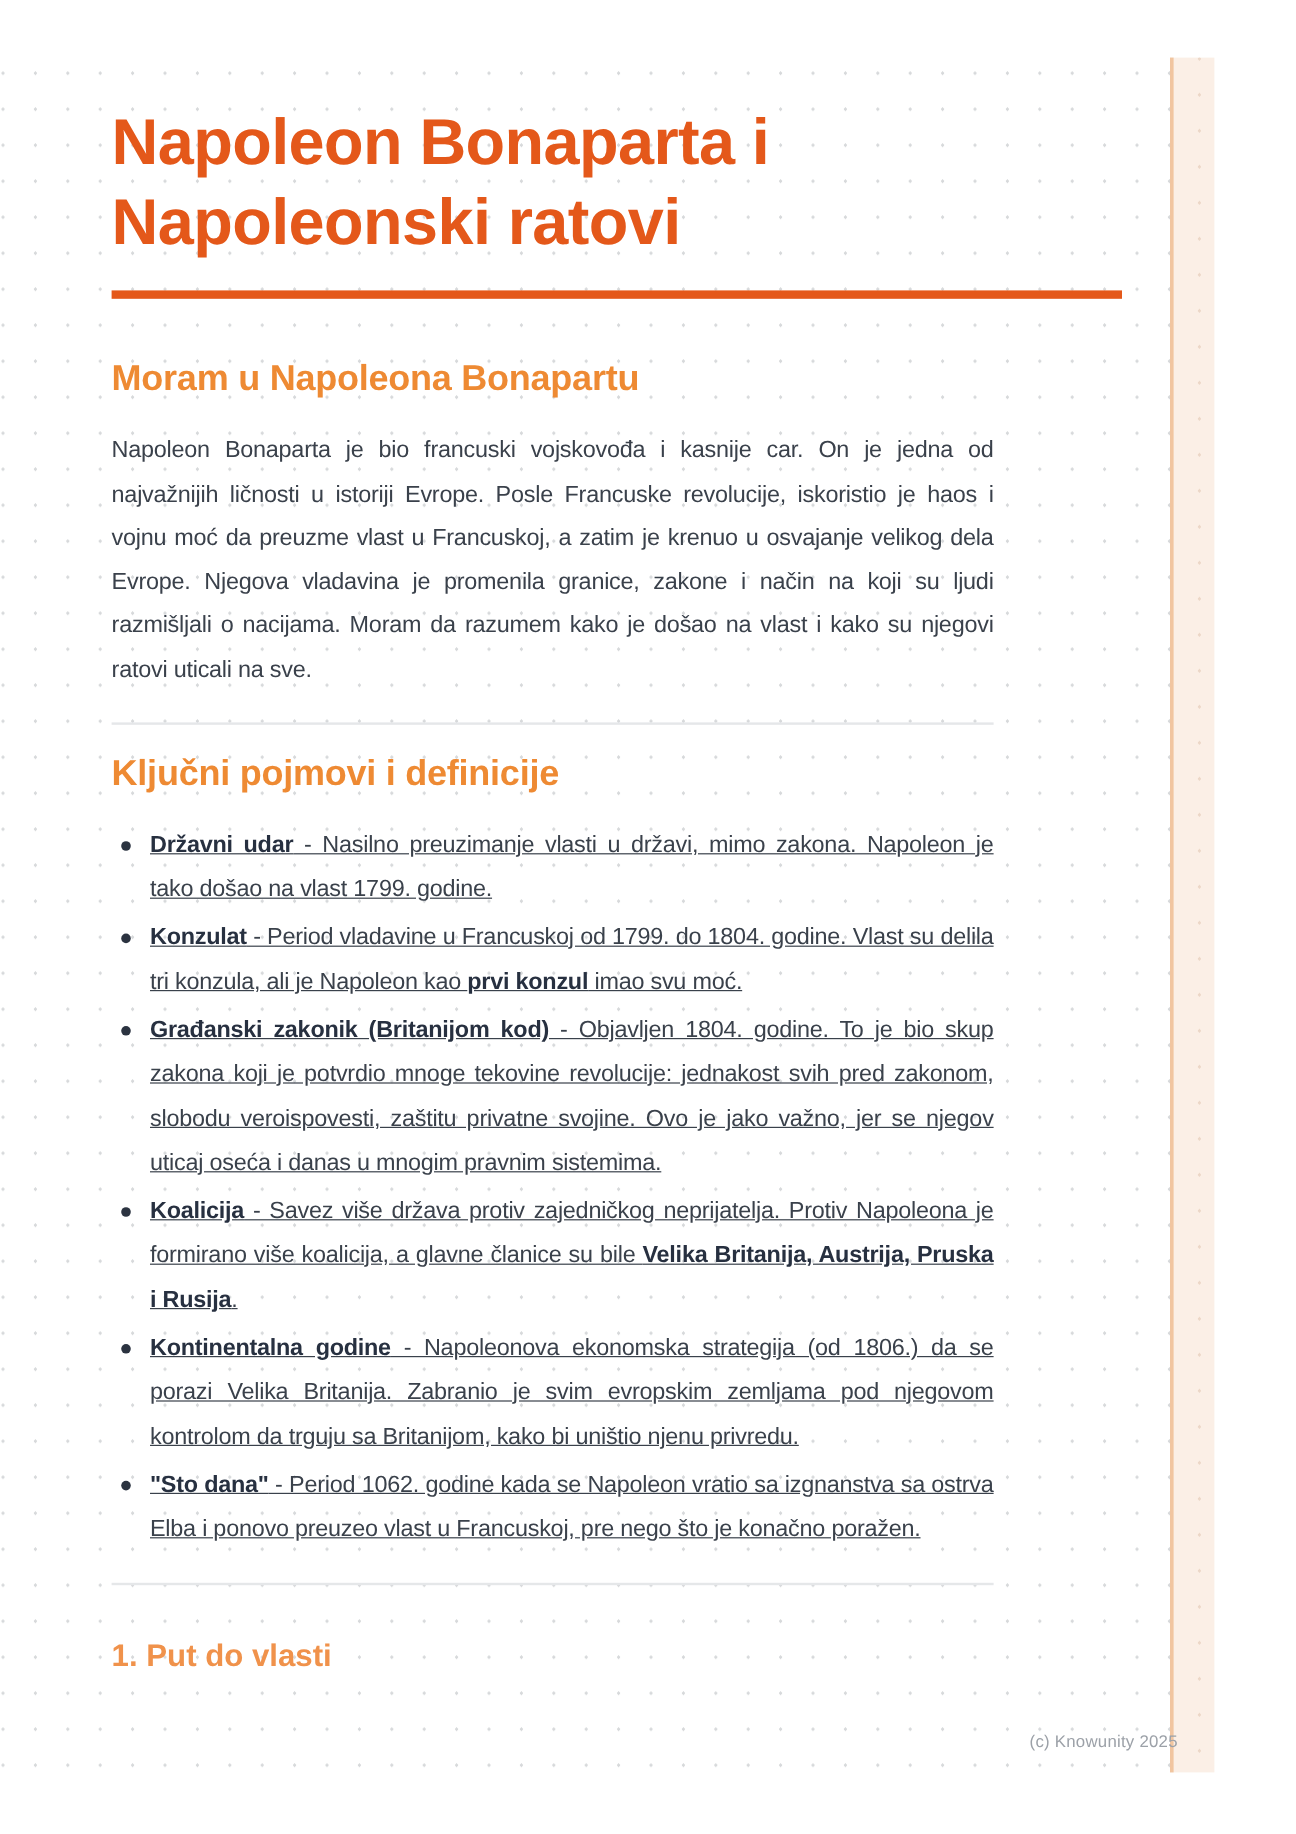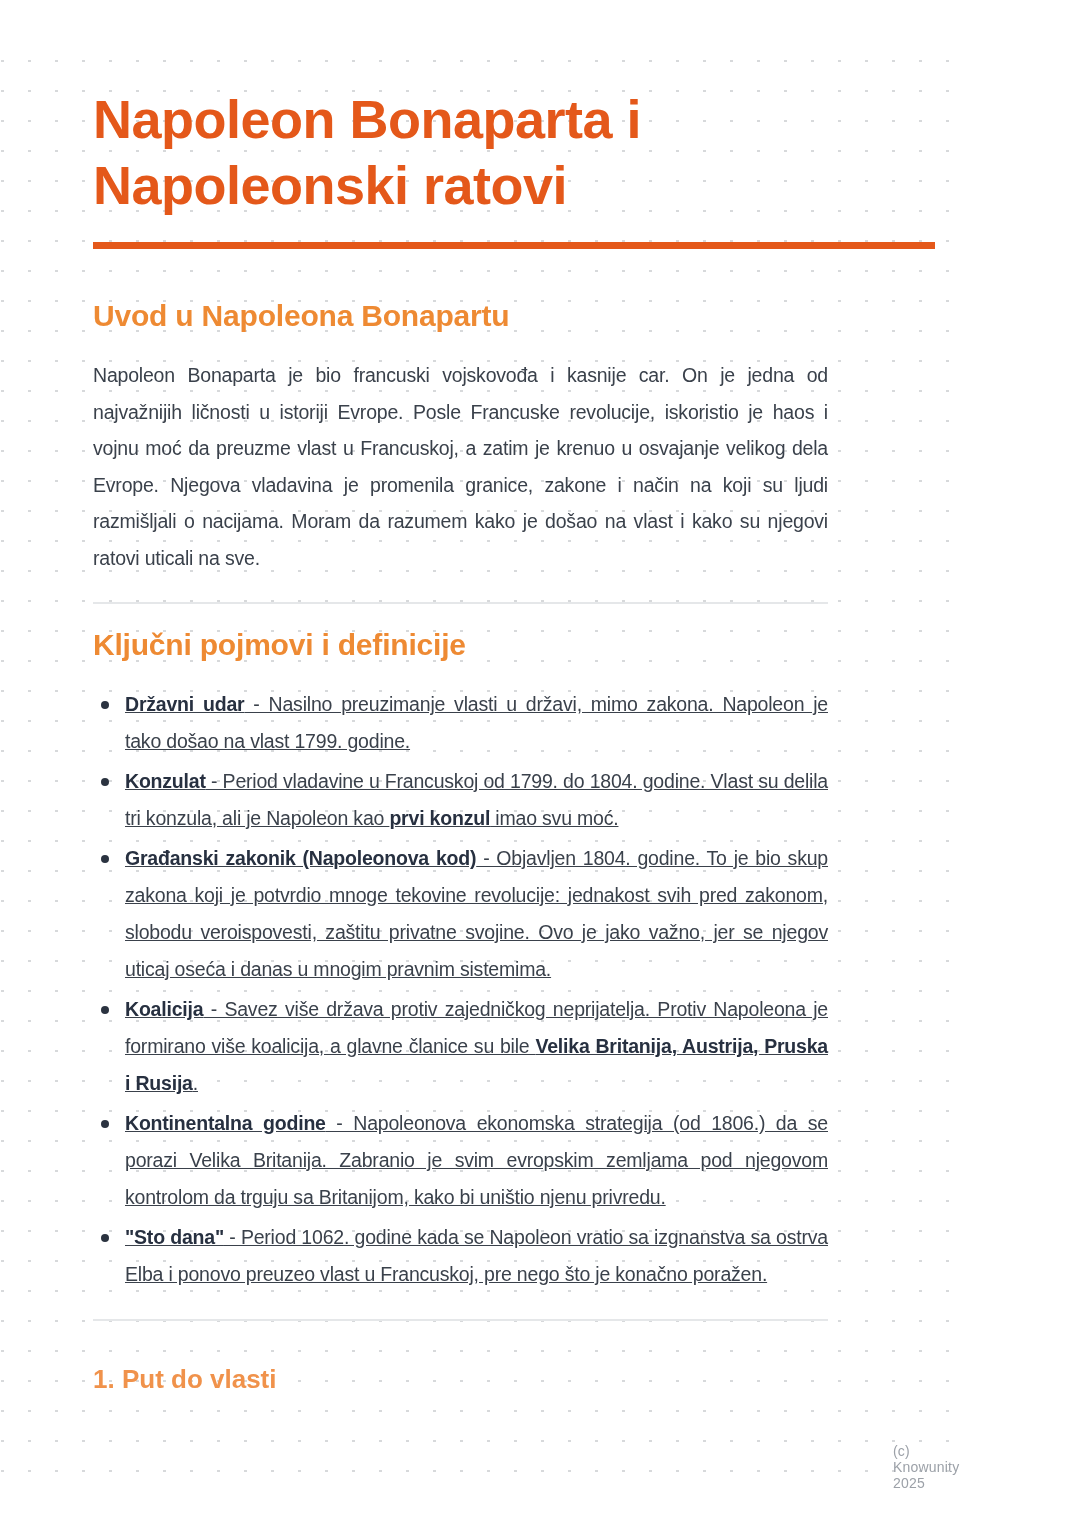--- a/index.html
+++ b/index.html
@@ -10,20 +10,21 @@
   }
   .page {
     position: relative;
     width: 964px;
     height: 1528px;
     overflow: hidden;
     background-color: #ffffff;
     background-image: radial-gradient(circle, var(--dot-grid, #d7d9db) 1.3px, rgba(255,255,255,0) 1.5px);
     background-size: 27px 30px;
     background-position: 16px 16px;
+    padding-left: 48px;
   }
   .mask { position: absolute; background: #ffffff; }
   .mask-top    { top: 0; left: 0; width: 1080px; height: 48px; }
   .mask-right  { top: 0; left: 1036px; width: 44px; height: 1528px; }
   .mask-bottom { top: 1492px; left: 0; width: 1080px; height: 36px; }
 
   .side-strip {
     position: absolute;
     left: 975px;
     top: 48px;
@@ -108,21 +109,21 @@
   .key-terms strong { font-weight: 700; color: #273040; }
   .sub-heading {
     margin: 42px 0 0 0;
     font-size: 26px;
     line-height: 32px;
     font-weight: 700;
     color: var(--subheading-orange, #f0924b);
   }
   .watermark {
     position: absolute;
-    left: 893px;
+    left: 858px;
     top: 1443px;
     font-size: 14px;
     letter-spacing: 0.2px;
     color: var(--watermark-text, #9ca1a8);
     z-index: 5;
   }
 </style>
 </head>
 <body>
 
@@ -133,30 +134,30 @@
 
   <div class="side-strip"></div>
 
   <div class="content">
     <h1 class="doc-title">
       <span>Napoleon Bonaparta i</span>
       <span>Napoleonski ratovi</span>
     </h1>
     <div class="title-rule"></div>
 
-    <h2 class="section-heading">Uvod u Napoleona Bonapartu</h2>
+    <h2 class="section-heading">Moram u Napoleona Bonapartu</h2>
     <p class="body-text">Napoleon Bonaparta je bio francuski vojskovođa i kasnije car. On je jedna od najvažnijih ličnosti u istoriji Evrope. Posle Francuske revolucije, iskoristio je haos i vojnu moć da preuzme vlast u Francuskoj, a zatim je krenuo u osvajanje velikog dela Evrope. Njegova vladavina je promenila granice, zakone i način na koji su ljudi razmišljali o nacijama. Moram da razumem kako je došao na vlast i kako su njegovi ratovi uticali na sve.</p>
 
     <hr class="divider">
 
     <h2 class="section-heading heading-gap">Ključni pojmovi i definicije</h2>
     <ul class="key-terms" id="key-terms-list">
         <li><strong>Državni udar</strong><span> - Nasilno preuzimanje vlasti u državi, mimo zakona. Napoleon je tako došao na vlast 1799. godine.</span></li>
         <li><strong>Konzulat</strong><span> - Period vladavine u Francuskoj od 1799. do 1804. godine. Vlast su delila tri konzula, ali je Napoleon kao </span><strong>prvi konzul</strong><span> imao svu moć.</span></li>
-        <li><strong>Građanski zakonik (Napoleonova kod)</strong><span> - Objavljen 1804. godine. To je bio skup zakona koji je potvrdio mnoge tekovine revolucije: jednakost svih pred zakonom, slobodu veroispovesti, zaštitu privatne svojine. Ovo je jako važno, jer se njegov uticaj oseća i danas u mnogim pravnim sistemima.</span></li>
+        <li><strong>Građanski zakonik (Britanijom kod)</strong><span> - Objavljen 1804. godine. To je bio skup zakona koji je potvrdio mnoge tekovine revolucije: jednakost svih pred zakonom, slobodu veroispovesti, zaštitu privatne svojine. Ovo je jako važno, jer se njegov uticaj oseća i danas u mnogim pravnim sistemima.</span></li>
         <li><strong>Koalicija</strong><span> - Savez više država protiv zajedničkog neprijatelja. Protiv Napoleona je formirano više koalicija, a glavne članice su bile </span><strong>Velika Britanija, Austrija, Pruska i Rusija</strong><span>.</span></li>
         <li><strong>Kontinentalna godine</strong><span> - Napoleonova ekonomska strategija (od 1806.) da se porazi Velika Britanija. Zabranio je svim evropskim zemljama pod njegovom kontrolom da trguju sa Britanijom, kako bi uništio njenu privredu.</span></li>
         <li><strong>"Sto dana"</strong><span> - Period 1062. godine kada se Napoleon vratio sa izgnanstva sa ostrva Elba i ponovo preuzeo vlast u Francuskoj, pre nego što je konačno poražen.</span></li>
       </ul>
 
     <hr class="divider">
 
     <h3 class="sub-heading">1. Put do vlasti</h3>
   </div>
 

